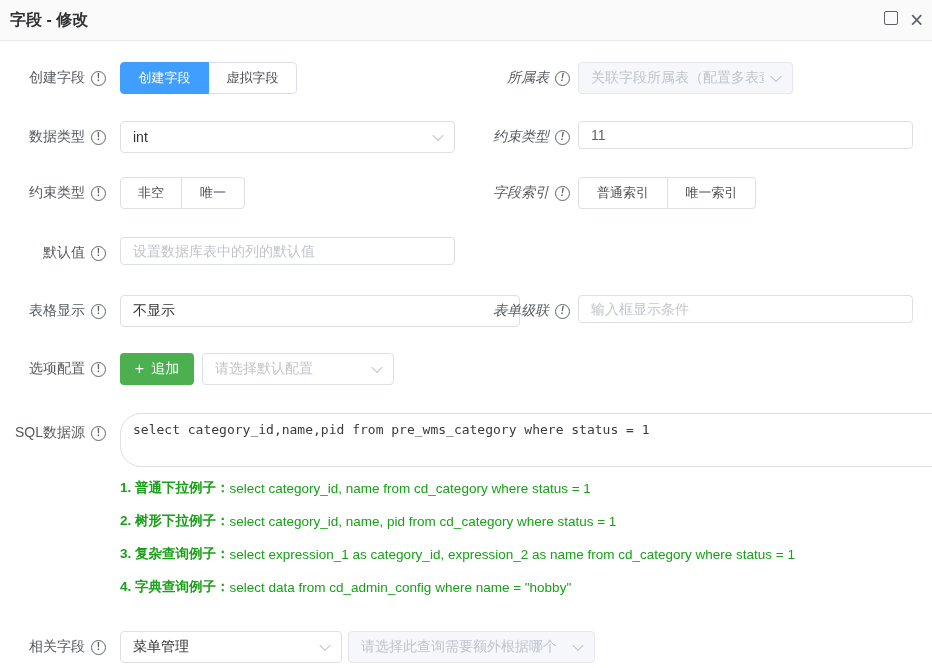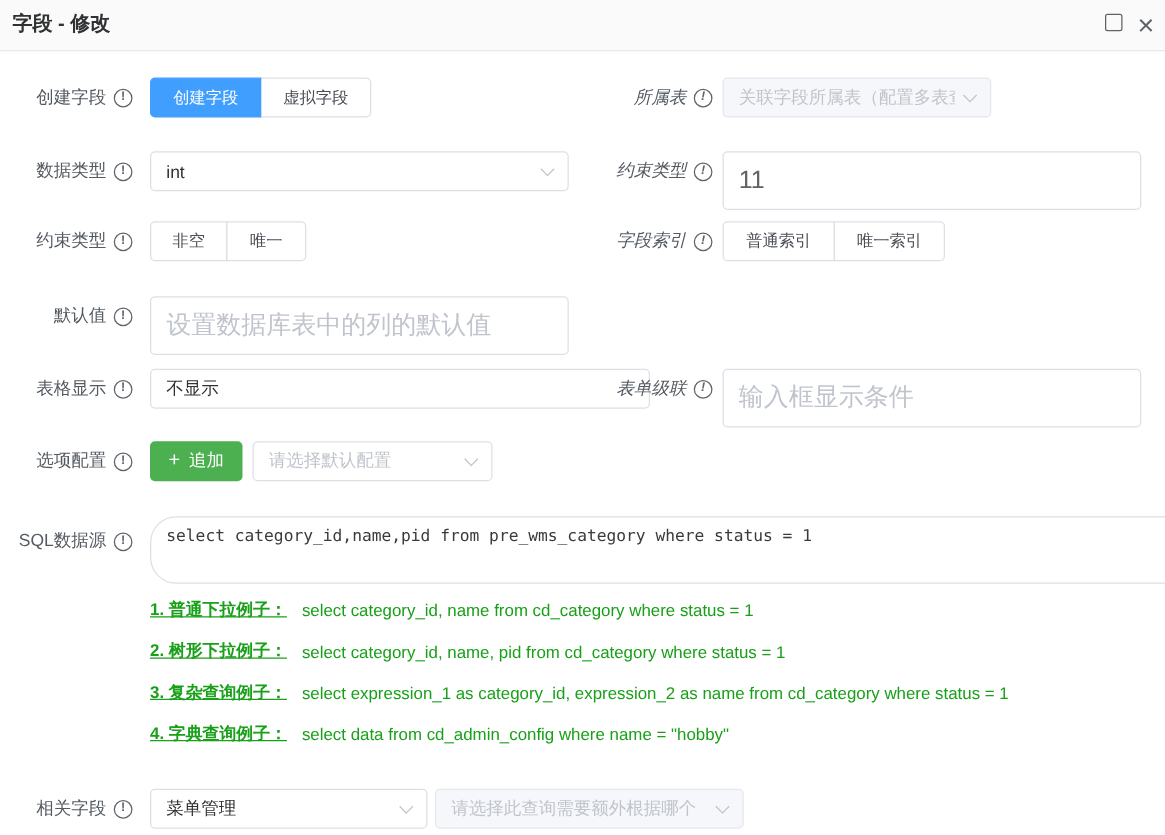--- a/index.html
+++ b/index.html
@@ -17,32 +17,32 @@
   .lbl-l{left:0;width:106px;}
   .lbl-r{left:430px;width:140px;font-style:italic;}
   .info{display:inline-flex;align-items:center;justify-content:center;width:15px;height:15px;border:1px solid #5f6368;border-radius:50%;font-size:10px;line-height:1;color:#5f6368;box-sizing:border-box;flex:none;font-weight:bold;}
   
   .sel,.inp,.ta{box-sizing:border-box;border:1px solid #dcdfe6;border-radius:4px;background:#fff;}
   .sel{position:absolute;height:32px;display:flex;align-items:center;padding:0 28px 0 12px;font-size:14px;color:#303133;cursor:pointer;overflow:hidden;white-space:nowrap;}
   .sel .txt{overflow:hidden;white-space:nowrap;}
   .sel .ph{color:#c0c4cc;overflow:hidden;white-space:nowrap;}
   .sel.dis{background:#f5f7fa;border-color:#e4e7ed;cursor:not-allowed;}
   .arrow{position:absolute;right:12px;top:50%;width:7px;height:7px;border-right:1.5px solid #c0c4cc;border-bottom:1.5px solid #c0c4cc;transform:translateY(-70%) rotate(45deg);}
-  .inp{position:absolute;height:47px;padding:0 12px;font-size:20px;color:#606266;outline:none;font-family:inherit;}
+  .inp{position:absolute;height:28px;padding:0 12px;font-size:14px;color:#606266;outline:none;font-family:inherit;}
   .inp::placeholder{color:#c0c4cc;}
   .grp{position:absolute;display:flex;height:32px;}
   .gbtn{box-sizing:border-box;height:32px;border:1px solid #dcdfe6;background:#fff;color:#4a4f55;font-size:13px;display:flex;align-items:center;justify-content:center;cursor:pointer;margin-left:-1px;padding:0 10px;}
   .gbtn:first-child{margin-left:0;border-radius:4px 0 0 4px;}
   .gbtn:last-child{border-radius:0 4px 4px 0;}
   .gbtn.on{background:#409eff;border-color:#409eff;color:#fff;position:relative;z-index:1;border-radius:4px 0 0 4px;}
   .btn-add{position:absolute;box-sizing:border-box;height:32px;border:none;border-radius:4px;background:#4caf50;color:#fff;font-size:14px;display:flex;align-items:center;justify-content:center;gap:7px;cursor:pointer;font-family:inherit;}
   .btn-add .plus{font-size:16px;font-weight:normal;line-height:1;}
   .ta{position:absolute;resize:both;font-family:"DejaVu Sans Mono","Liberation Mono",monospace;font-size:13px;color:#3a3a3a;padding:7px 12px;outline:none;line-height:1.4;}
   .ex{position:absolute;left:120px;height:20px;font-size:13.5px;color:#18a018;white-space:nowrap;display:flex;align-items:center;}
-  .ex b{font-weight:bold;margin-right:12px;text-decoration:underline;}
+  .ex b{font-weight:bold;margin-right:0;}
 </style>
 </head>
 <body>
 
 <div class="dialog">
 
   <div class="hdr">
     <div class="title">字段 - 修改</div>
     <span class="win-max"></span>
     <span class="win-close">×</span>

